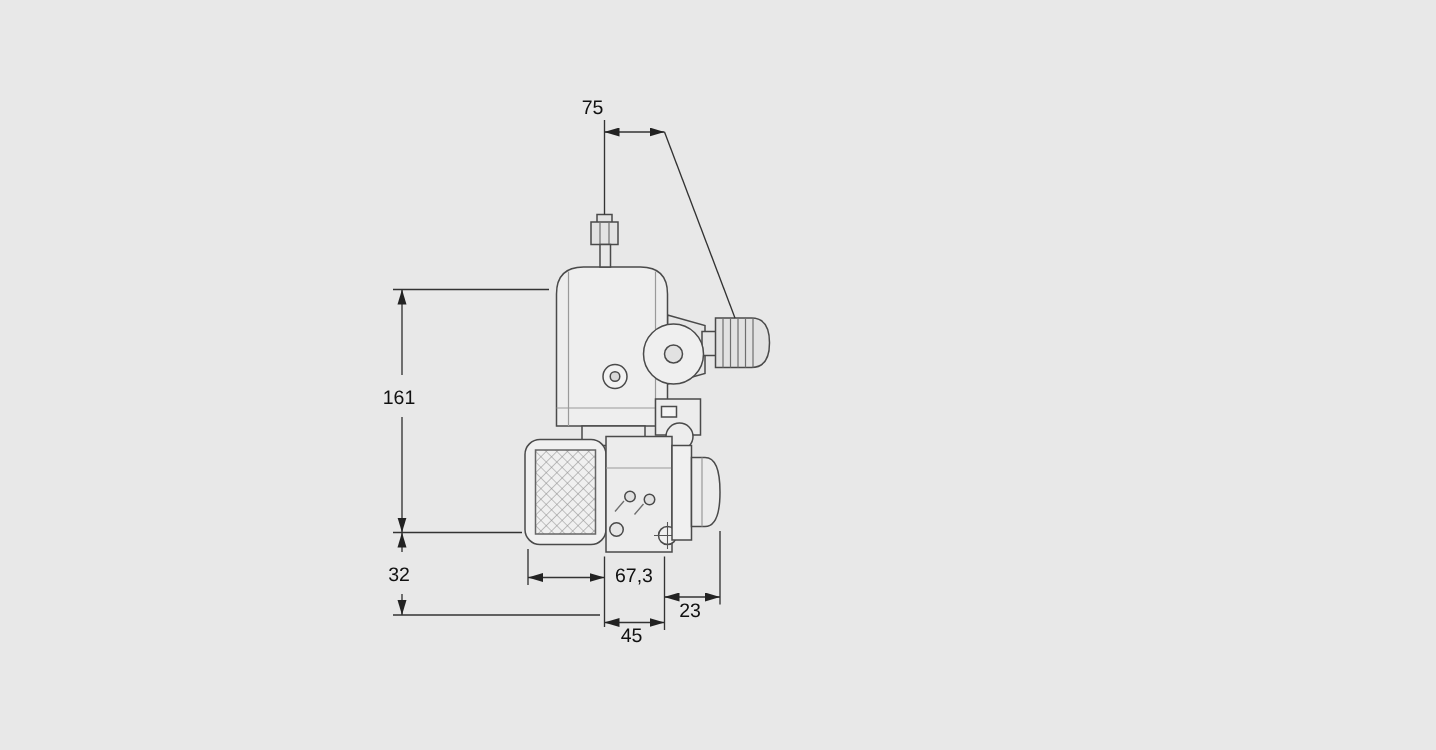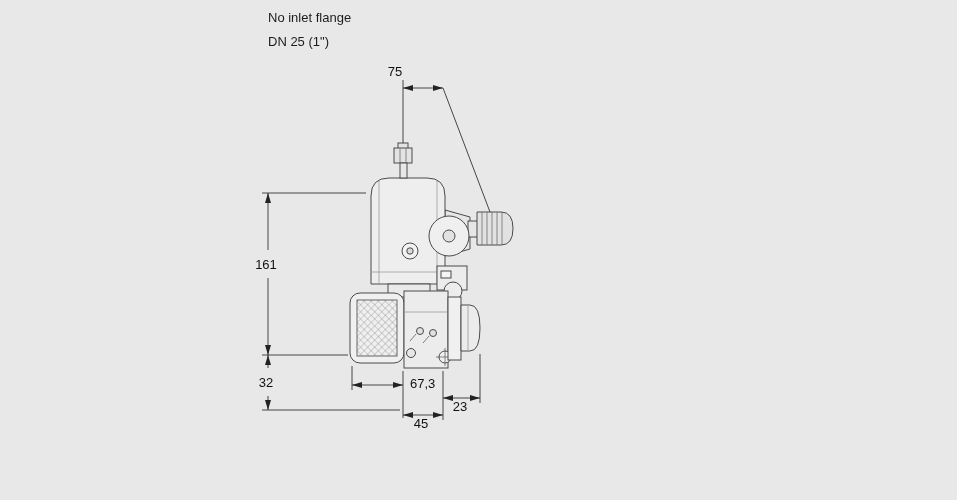--- a/index.html
+++ b/index.html
@@ -20,24 +20,20 @@
     color: #1c1c1c;
   }
   svg.drawing { position: absolute; left: 0; top: 0; }
   .dim-text { font-size: 13px; fill: #111; font-family: "Liberation Sans", sans-serif; }
 </style>
 </head>
 <body>
 
 <div class="screen">
 
-  <div class="note">
-    <div>No inlet flange</div>
-    <div>DN 25 (1")</div>
-  </div>
 
   <svg class="drawing" width="957" height="500" viewBox="0 0 957 500">
     <defs>
       <marker id="aEnd" markerWidth="11" markerHeight="7" refX="10" refY="3" orient="auto" markerUnits="userSpaceOnUse">
         <path d="M0,0 L10,3 L0,6 Z" fill="#222"></path>
       </marker>
       <marker id="aStart" markerWidth="11" markerHeight="7" refX="0" refY="3" orient="auto" markerUnits="userSpaceOnUse">
         <path d="M10,0 L0,3 L10,6 Z" fill="#222"></path>
       </marker>
       <pattern id="mesh" width="5" height="5" patternUnits="userSpaceOnUse" patternTransform="rotate(45)">

